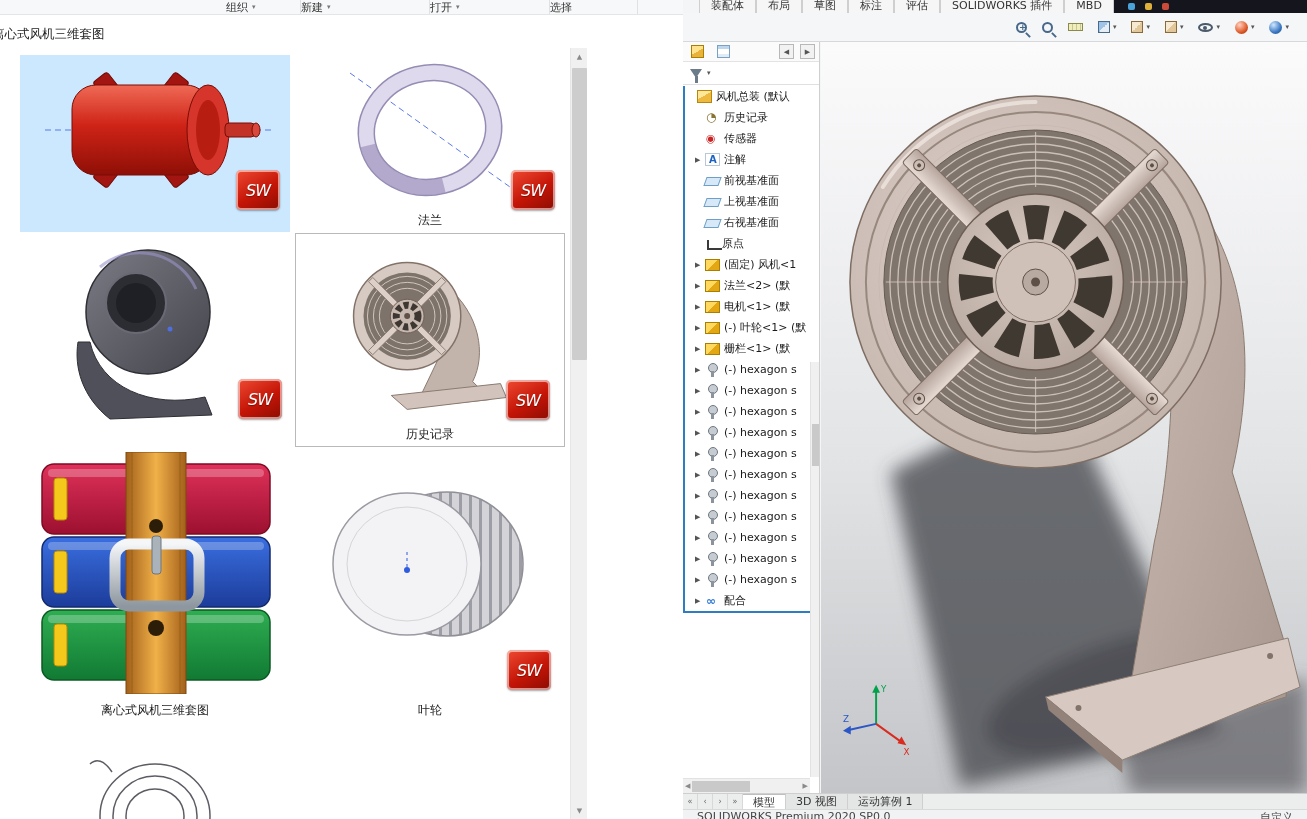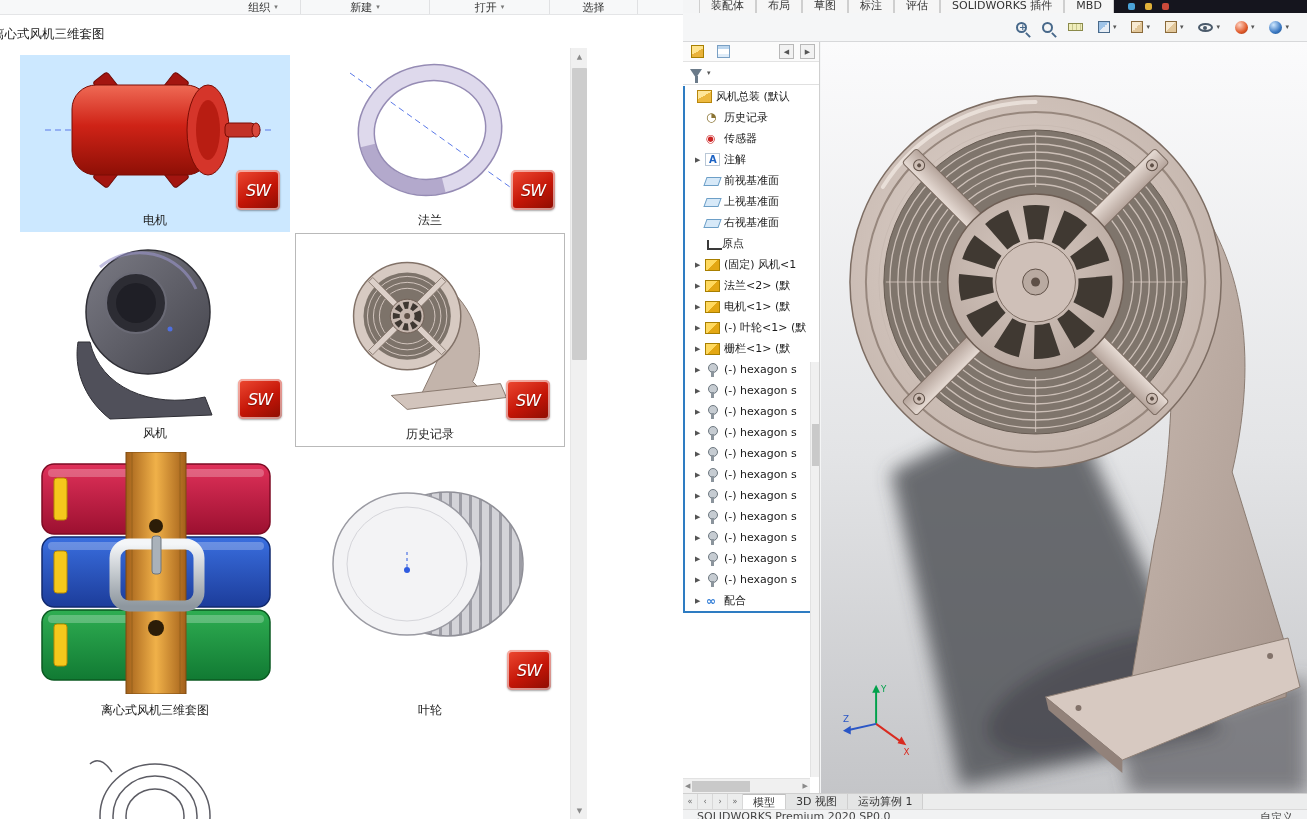--- a/index.html
+++ b/index.html
@@ -4,21 +4,21 @@
 <style>
   *{box-sizing:border-box;margin:0;padding:0}
   html,body{width:1307px;height:819px;overflow:hidden}
   body{font-family:"DejaVu Sans","Liberation Sans",sans-serif;background:#fff}
   .screen{position:relative;width:1307px;height:819px;background:#fff;overflow:hidden}
 
   
   .explorer{position:absolute;left:0;top:0;width:683px;height:819px;background:#fff}
   .ex-toolbar{position:absolute;left:0;top:0;width:100%;height:15px;background:#f7f8f9;border-bottom:1px solid #e4e5e7;display:flex;align-items:center;font-size:11px;color:#333}
   .tb-spacer{width:226px}
-  .tb-item{display:flex;align-items:center;justify-content:center;height:100%;cursor:default}
+  .tb-item{display:flex;align-items:center;justify-content:flex-start;height:100%;cursor:default}
   .tb-item.w1{width:74px}.tb-item.w2{width:128px}.tb-item.w3{width:119px}.tb-item.w4{width:87px}
   .tb-sep{width:1px;height:100%;background:#e0e1e3}
   .caret{font-size:7px;color:#777;margin-left:4px}
   .ex-title{position:absolute;left:-8px;top:26px;font-size:12.5px;color:#222;white-space:nowrap}
 
   .tile{position:absolute;overflow:hidden}
   .tile .img{position:absolute;left:0;top:0;width:100%}
   .tile .lbl{position:absolute;left:0;bottom:3px;width:100%;text-align:center;font-size:12px;color:#1e1e1e;white-space:nowrap}
   .tile.selected{background:#cce8ff}
   .tile.outlined{border:1px solid #b9b9b9}
@@ -147,21 +147,20 @@
         </g>
         <rect x="52" y="30" width="138" height="90" rx="24" fill="url(#mred)" stroke="#7a0c04"></rect>
         <ellipse cx="188" cy="75" rx="21" ry="45" fill="#d5352a" stroke="#7a0c04"></ellipse>
         <ellipse cx="188" cy="75" rx="12" ry="30" fill="#b81d12"></ellipse>
         <rect x="205" y="68" width="30" height="14" rx="4" fill="#c23227" stroke="#7a0c04"></rect>
         <ellipse cx="236" cy="75" rx="4" ry="7" fill="#d8483c" stroke="#7a0c04"></ellipse>
       </svg>
       <div class="swb" style="right:10px;bottom:22px">
           <span>SW</span>
         </div>
-      <div class="lbl">电机</div>
     </div>
 
     <div class="tile" style="left:295px;top:55px;width:270px;height:177px">
       <svg class="img" viewBox="0 0 270 150" style="height:150px">
         <line x1="55" y1="18" x2="215" y2="132" stroke="#5b79e8" stroke-width="1" stroke-dasharray="6 4"></line>
         <g transform="rotate(-14 135 75)">
           <ellipse cx="135" cy="75" rx="64" ry="57" fill="none" stroke="#ded9ec" stroke-width="15"></ellipse>
           <path d="M 71,75 A 64 57 0 0 0 135,132" stroke="#b3a9cc" stroke-width="15" fill="none"></path>
           <ellipse cx="135" cy="75" rx="72" ry="65" fill="none" stroke="#958bb4" stroke-width="1.5"></ellipse>
           <ellipse cx="135" cy="75" rx="56" ry="49" fill="none" stroke="#958bb4" stroke-width="1.5"></ellipse>
@@ -184,21 +183,20 @@
         <path d="M 70,105 C 80,150 130,172 185,160 L 192,178 L 90,182 C 62,160 54,130 58,105 Z" fill="#50505a" stroke="#2e2e35"></path>
         <circle cx="128" cy="75" r="62" fill="url(#vg)" stroke="#2e2e35" stroke-width="1.5"></circle>
         <path d="M 80,30 A 62 62 0 0 1 176,52" stroke="#9a94c9" stroke-width="3" fill="none" opacity="0.6"></path>
         <circle cx="116" cy="66" r="30" fill="#2c2c33" stroke="#6a6a75" stroke-width="2"></circle>
         <circle cx="116" cy="66" r="20" fill="#1f1f26"></circle>
         <circle cx="150" cy="92" r="2.5" fill="#4f6fe0"></circle>
       </svg>
       <div class="swb" style="right:8px;bottom:26px">
           <span>SW</span>
         </div>
-      <div class="lbl">风机</div>
     </div>
 
     <div class="tile outlined" style="left:295px;top:233px;width:270px;height:214px">
       <svg class="img" viewBox="0 0 270 190" style="height:190px">
         <path d="M 152,52 C 185,80 192,120 178,148 L 196,166 L 120,174 L 142,128 C 152,105 156,78 152,52 Z" fill="#c3b4ab" stroke="#8a7a70"></path>
         <polygon points="96,162 206,150 212,164 112,176" fill="#d2c4bc" stroke="#8a7a70"></polygon>
         <circle cx="112" cy="82" r="54" fill="#d7cac2" stroke="#827268" stroke-width="1.5"></circle>
         <circle cx="112" cy="82" r="44" fill="#7d736a"></circle>
         <g fill="none" stroke="#d2c5bd" stroke-width="1">
           <circle cx="112" cy="82" r="28"></circle>

